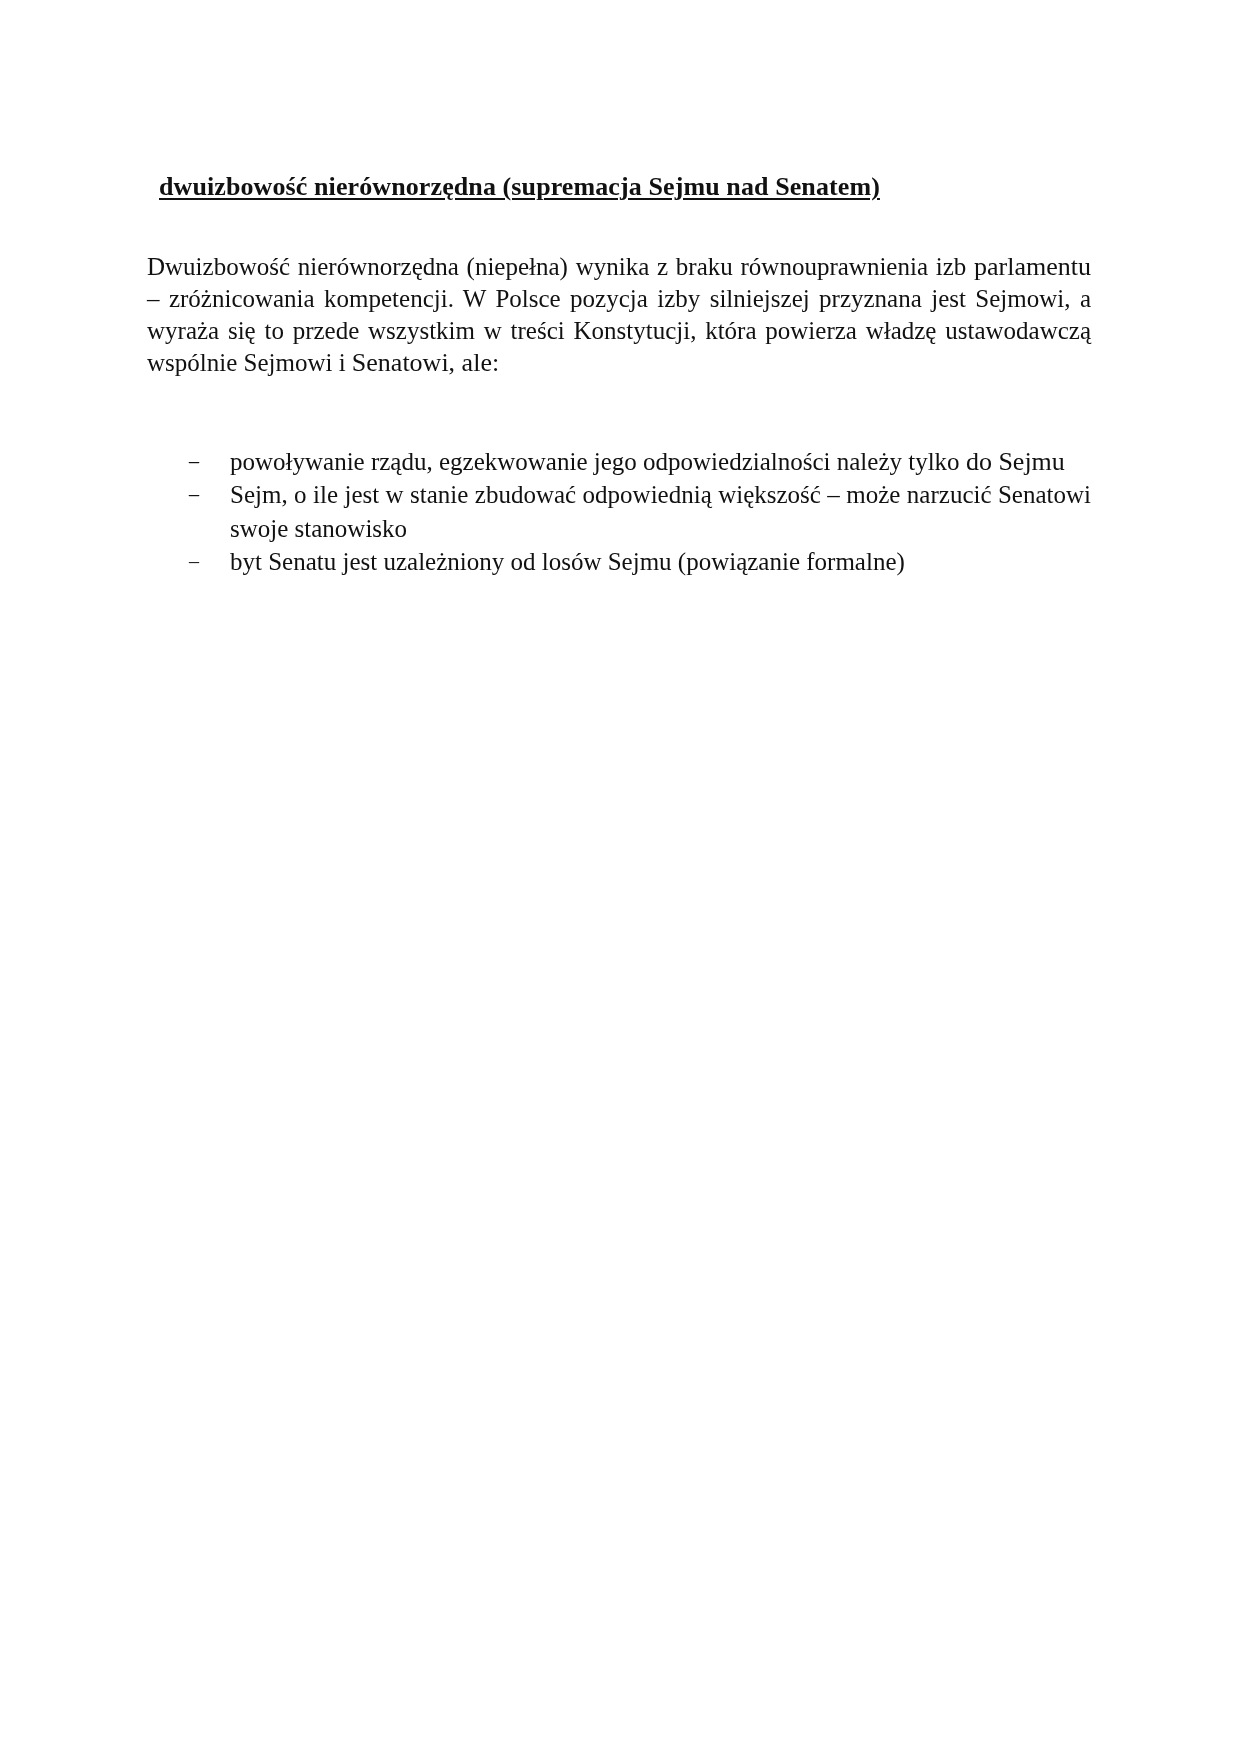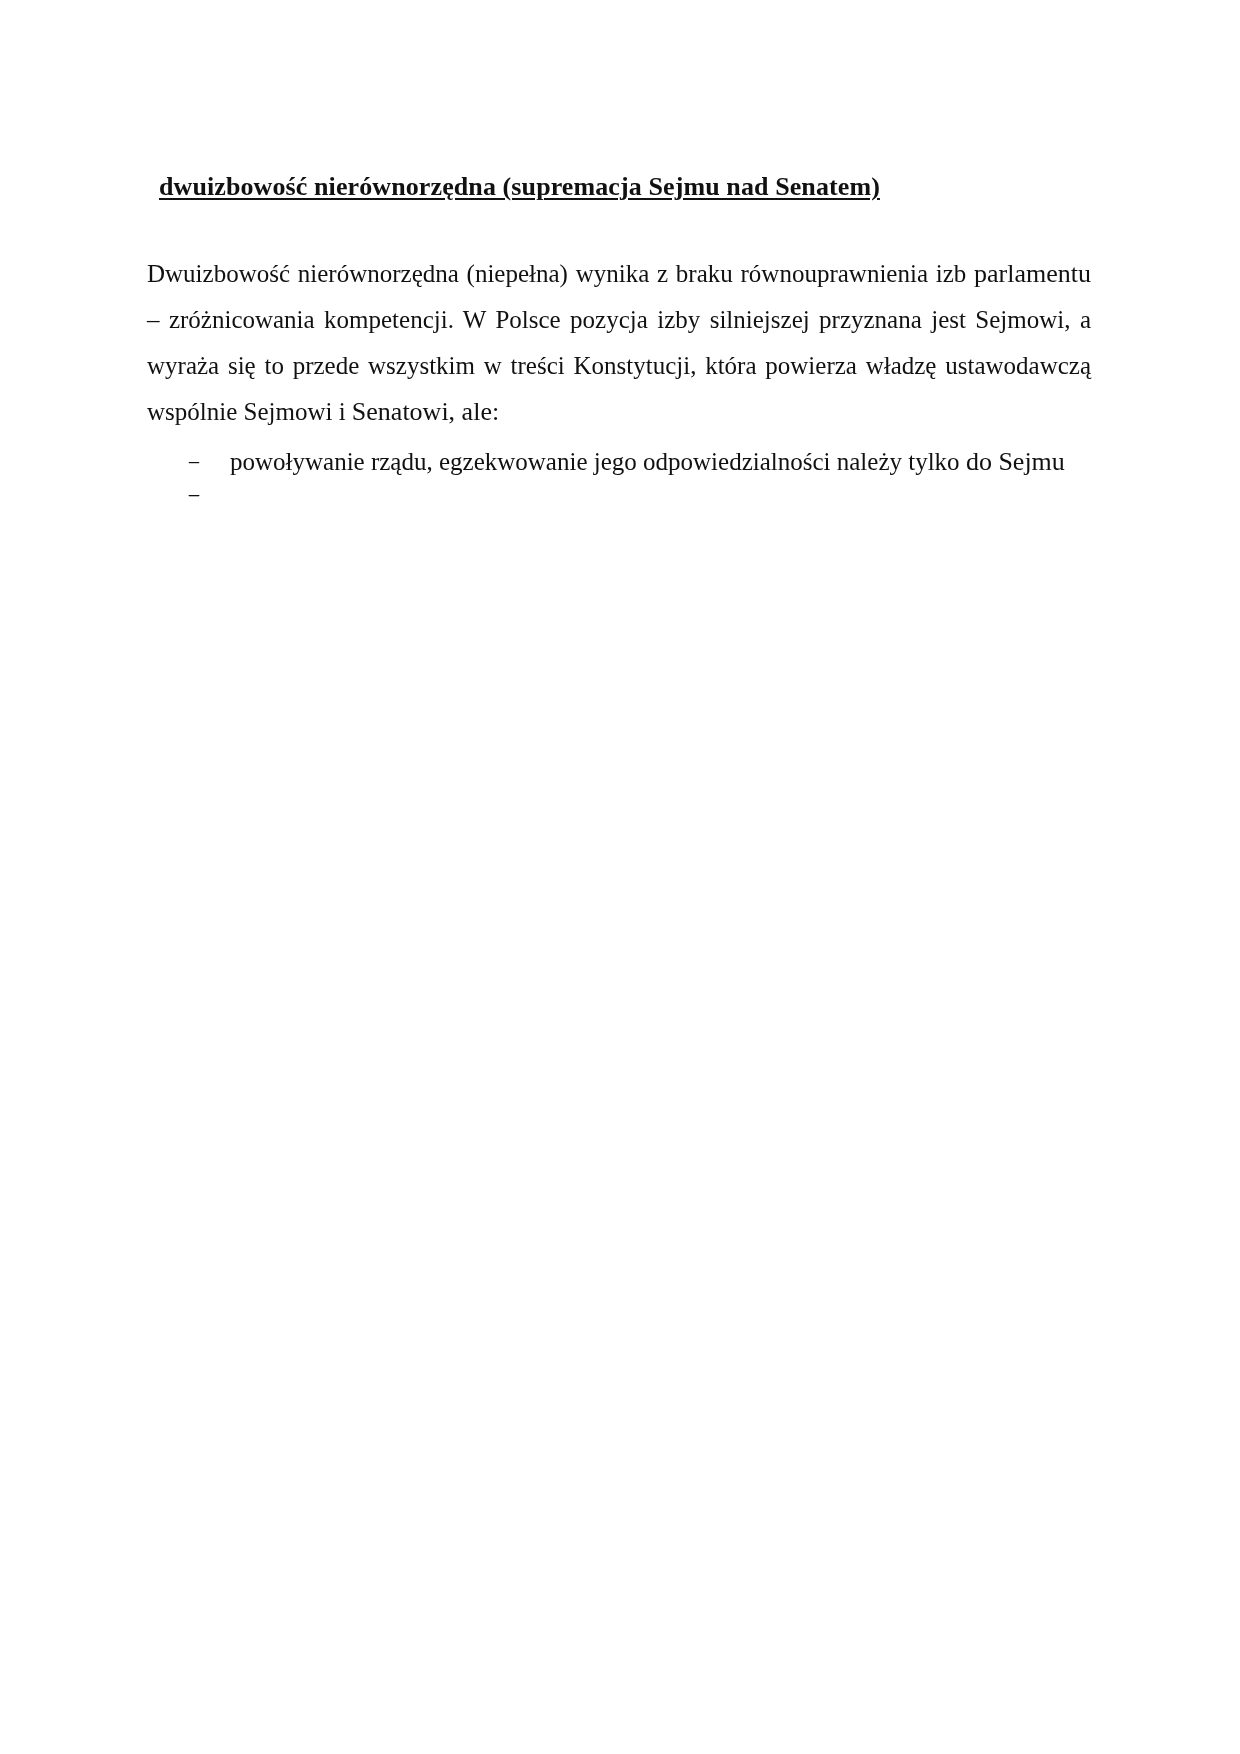--- a/index.html
+++ b/index.html
@@ -3,21 +3,21 @@
 <meta charset="utf-8">
 <style>
   html, body { margin: 0; padding: 0; background: #ffffff; }
   body { width: 1240px; height: 1754px; position: relative; overflow: hidden;
          font-family: "Liberation Serif", "DejaVu Serif", serif; color: #111111; }
   .title { position: absolute; left: 147px; top: 160px; margin: 12px;
            font-size: 26px; font-weight: bold; text-decoration: underline;
            text-decoration-thickness: 2px; text-underline-offset: 3px;
            letter-spacing: 0.1px; white-space: nowrap; }
   .para { position: absolute; left: 147px; top: 251px; width: 944px; margin: 0;
-          font-size: 25px; line-height: 46px; text-align: justify; }
+          font-size: 25px; line-height: 32px; text-align: justify; }
   .para .strong { font-weight: normal; font-size: 26px; font-family: "Liberation Sans Narrow", "Liberation Serif", serif; }
   .list { position: absolute; left: 147px; top: 445px; width: 944px; margin: 0; padding: 0; list-style: none;
           font-size: 25px; line-height: 33.3px; }
   .list li { position: relative; padding-left: 83px; text-align: justify; }
   .list .dash { position: absolute; left: 42px; top: 0; font-size: 20px; }
   .list .big { font-size: 26px; margin-top: 12px; }
 </style>
 </head>
 <body>
 
@@ -31,17 +31,19 @@
   </li>
   <li>
     <span class="dash">–</span>
     <span>powoływanie rządu, egzekwowanie jego odpowiedzialności należy tylko </span><span class="big">do Sejmu</span>
   </li>
   <li>
     <span class="dash">–</span>
   </li>
   <li>
     <span class="dash">–</span>
+    <span>Sejm, o ile jest w stanie zbudować odpowiednią większość – może narzucić Senatowi swoje stanowisko</span>
   </li>
   <li>
     <span class="dash">–</span>
+    <span>byt Senatu jest uzależniony od losów Sejmu (powiązanie formalne)</span>
   </li>
 </ul>
 
 </body></html>

